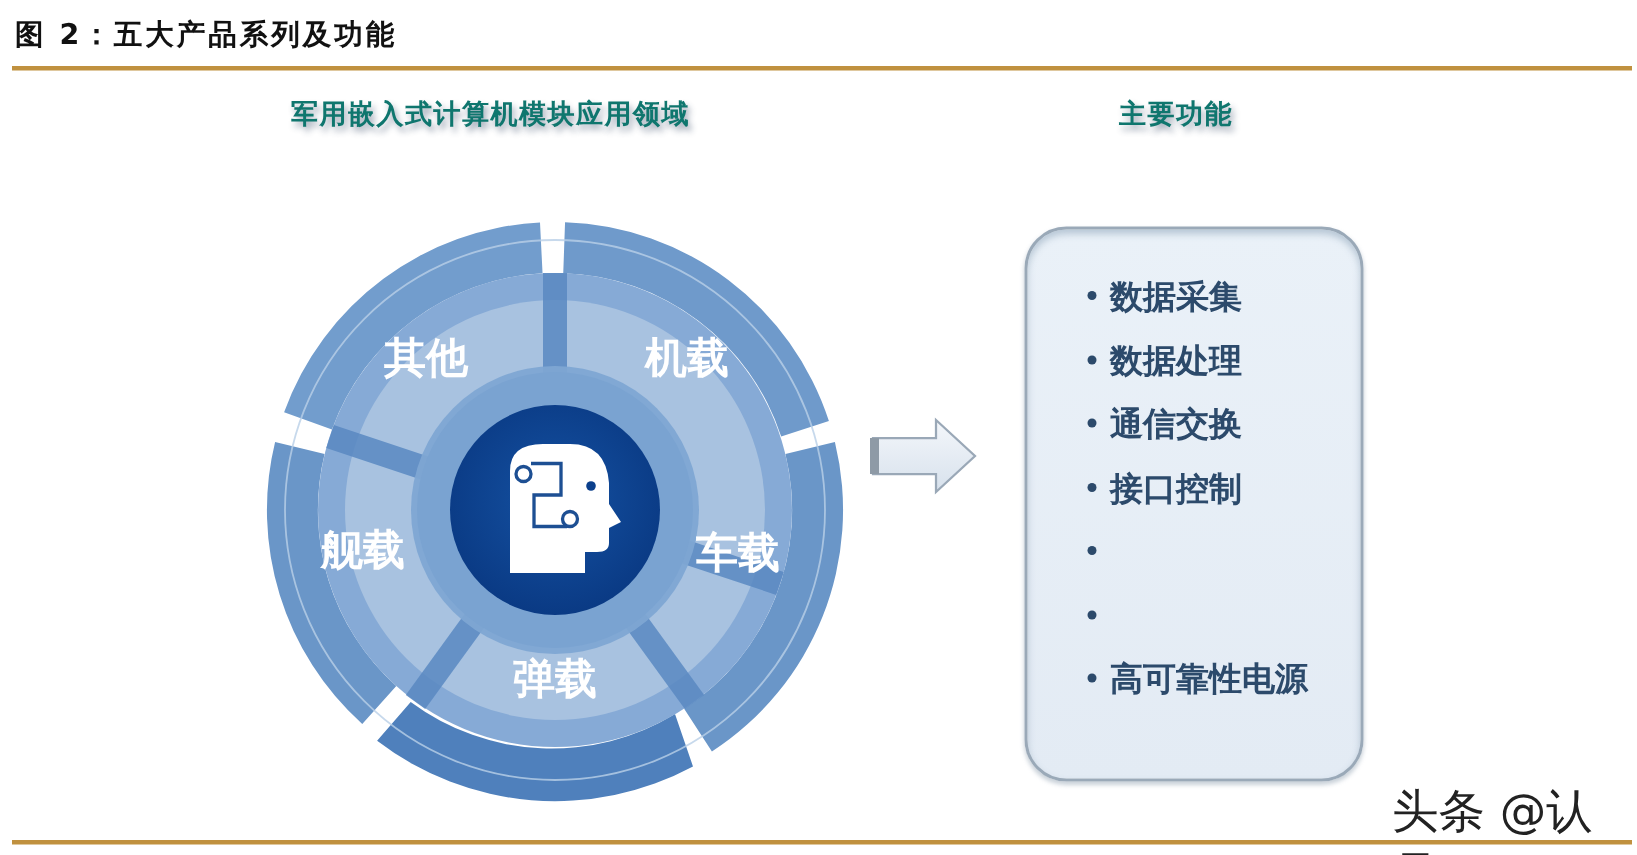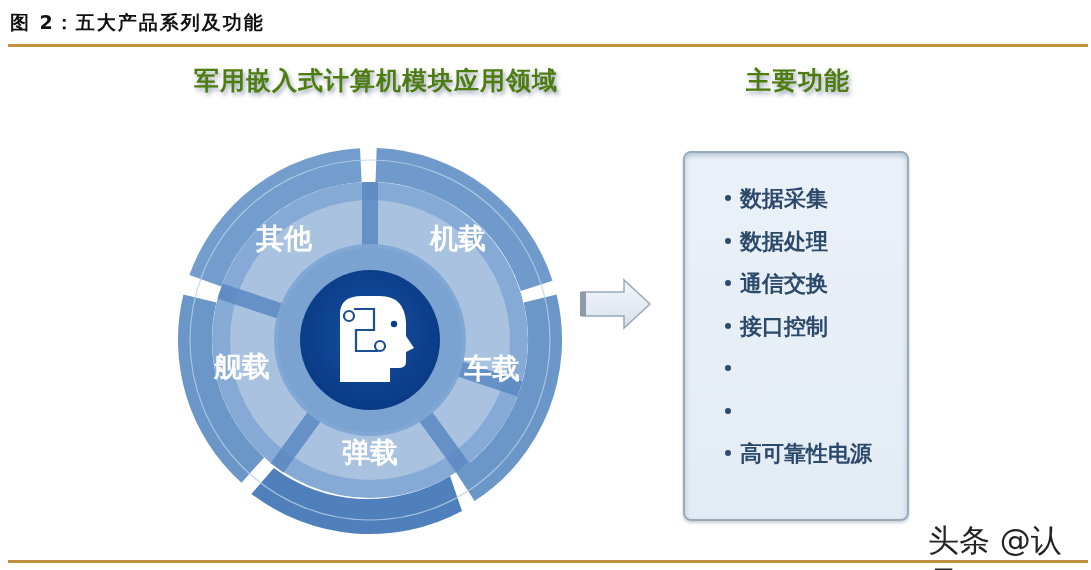--- a/index.html
+++ b/index.html
@@ -3,29 +3,29 @@
 <meta charset="utf-8">
 <style>
   html, body { margin:0; padding:0; background:#ffffff; }
   body { width:1091px; height:570px; position:relative; overflow:hidden;
          font-family:"DejaVu Serif","Liberation Serif",serif; }
   .fig-title { position:absolute; left:10px; top:10px; font-size:19px; font-weight:bold;
                color:#111; font-family:"DejaVu Sans","Liberation Sans",sans-serif; letter-spacing:2px; }
   .rule { position:absolute; left:8px; width:1080px; height:3px; }
   .rule.top { top:44px; }
   .rule.bottom { top:560px; }
-  .heading { position:absolute; font-weight:bold; color:#4d7c0f; font-size:25px;
+  .heading { position:absolute; font-weight:bold; color:#0f766e; font-size:18px;
              text-shadow:2px 3px 4px rgba(40,60,90,0.45); letter-spacing:1px; white-space:nowrap; }
   .heading.left { left:194px; top:64px; }
   .heading.right { left:746px; top:64px; }
   svg.wheel { position:absolute; left:170px; top:140px; }
   .seg-label { font-family:"DejaVu Serif","Liberation Serif",serif; font-size:28px; font-weight:bold; fill:#ffffff; }
   svg.arrow { position:absolute; left:576px; top:276px; }
   .func-box { position:absolute; left:683px; top:151px; width:226px; height:370px;
-              border:2px solid #9aa9b8; border-radius:8px; background:linear-gradient(#eaf1f8,#e3ebf4);
+              border:2px solid #9aa9b8; border-radius:28px; background:linear-gradient(#eaf1f8,#e3ebf4);
               box-shadow:0 3px 5px rgba(90,120,150,0.35) inset, 0 2px 3px rgba(120,140,160,0.4); box-sizing:border-box; }
   .func-list { list-style:none; margin:0; padding:0; position:absolute; left:40px; top:24px; }
   .func-list li { font-size:22px; font-weight:bold; color:#2c4a6b; height:42.5px; line-height:42.5px; white-space:nowrap; }
   .bullet { display:inline-block; width:6px; height:6px; border-radius:50%; background:#2c4a6b;
             vertical-align:middle; margin-right:9px; position:relative; top:-2px; }
   .watermark { position:absolute; left:928px; top:520px; font-size:31px; color:#222;
                font-family:"DejaVu Sans","Liberation Sans",sans-serif;
                text-shadow:0 0 2px #fff, 1px 1px 0 #fff; }
 </style>
 </head>

